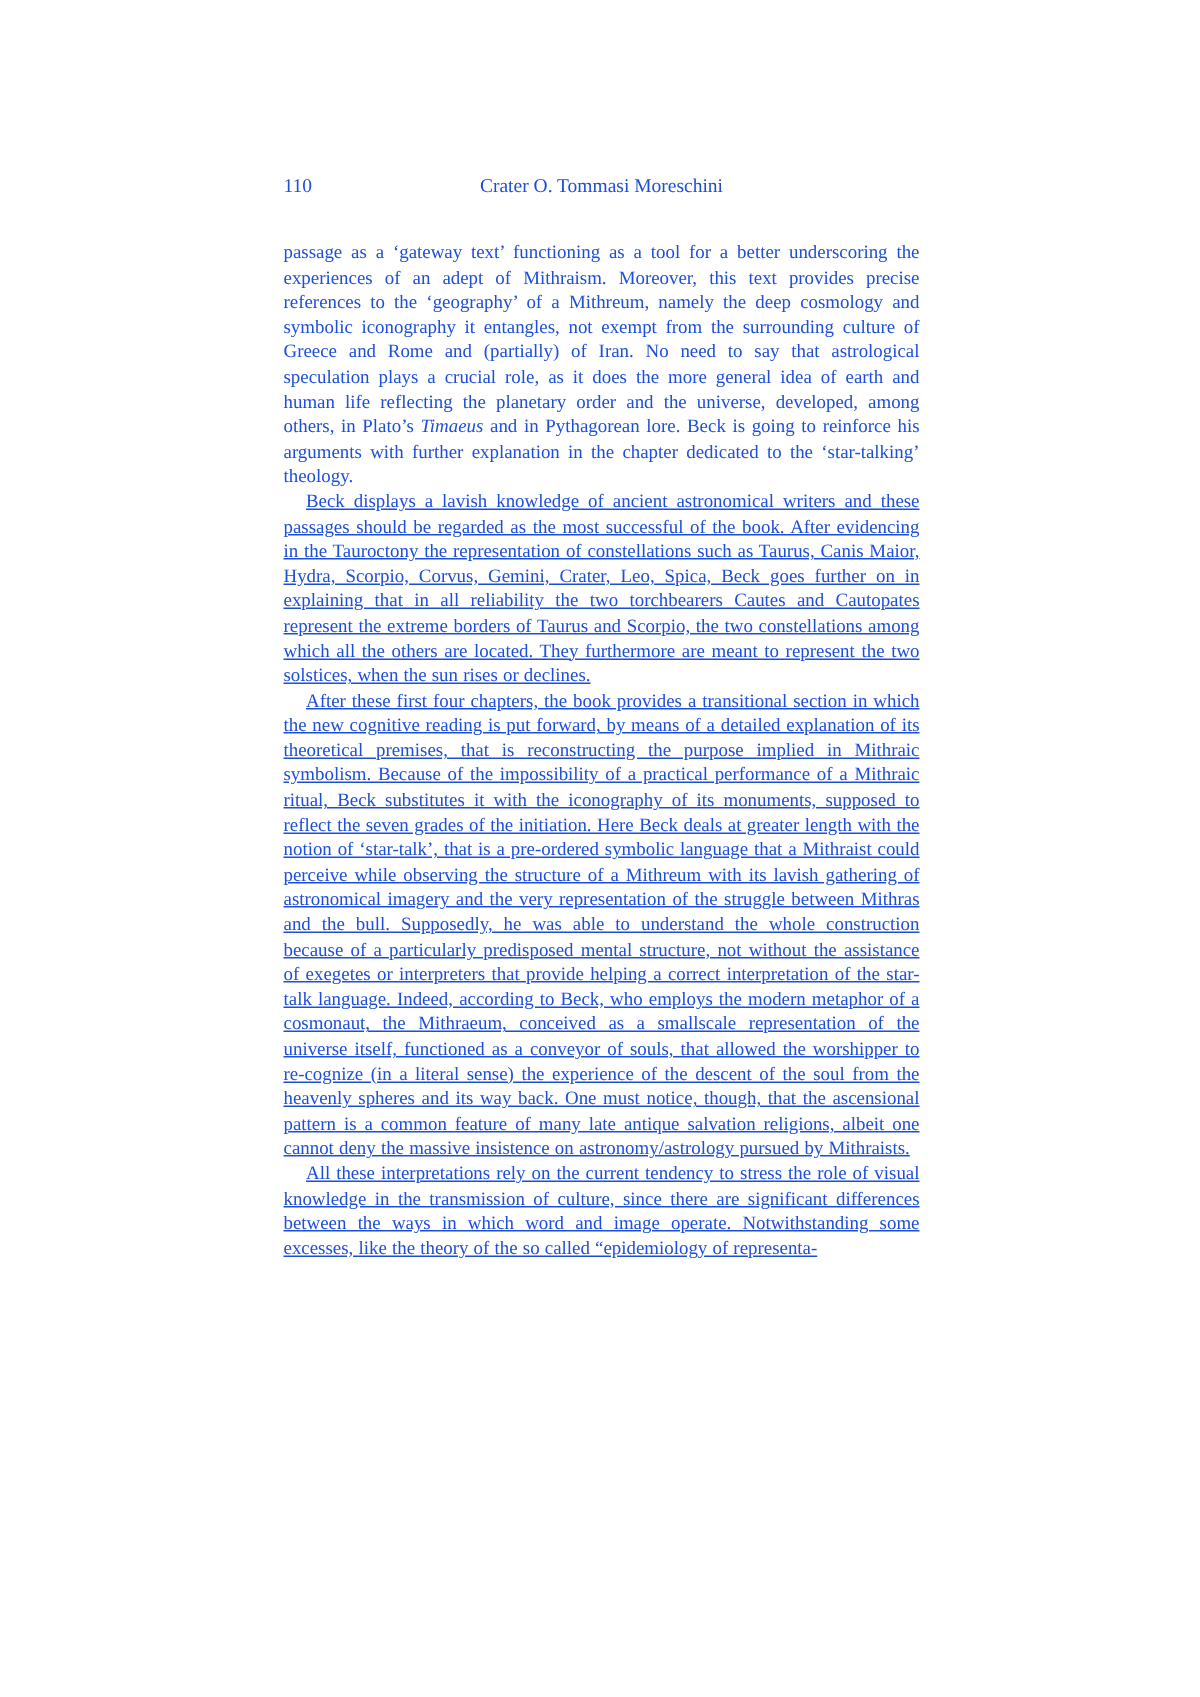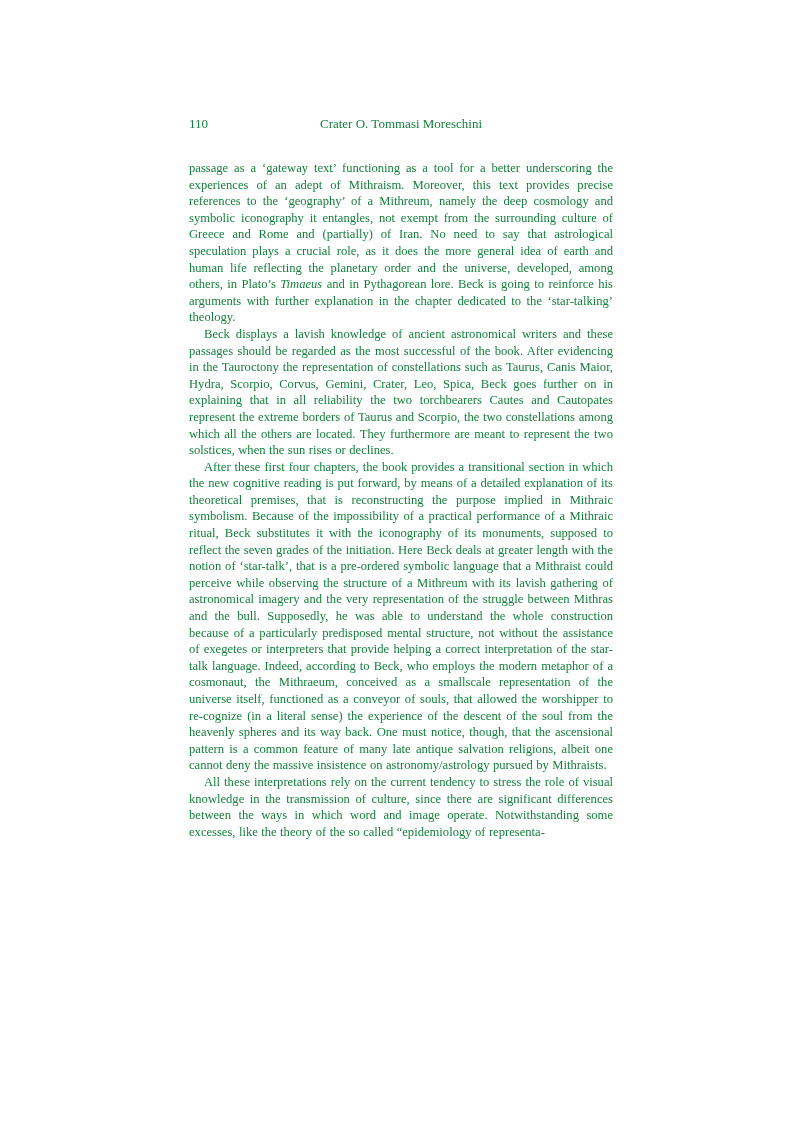--- a/index.html
+++ b/index.html
@@ -6,21 +6,21 @@
     margin: 0;
     padding: 0;
     background: #ffffff;
   }
   .page {
     position: relative;
     width: 800px;
     height: 1131px;
     background: #ffffff;
     font-family: "Liberation Serif", "DejaVu Serif", serif;
-    color: #15803d;
+    color: #1d4ed8;
     overflow: hidden;
   }
   .textblock {
     position: absolute;
     left: 189px;
     top: 116px;
     width: 424px;
   }
   .running-header {
     position: relative;
@@ -36,20 +36,21 @@
   }
   .body-text p {
     margin: 0;
     text-align: justify;
     font-size: 12.6px;
     line-height: 16.6px;
     word-spacing: 0.3px;
   }
   .body-text p.indent {
     text-indent: 15px;
+    text-decoration: underline;
   }
   .body-text em {
     font-style: italic;
     font-family: Liberation Serif, serif;
   }
 </style>
 </head>
 <body>
 
 <div class="page">

